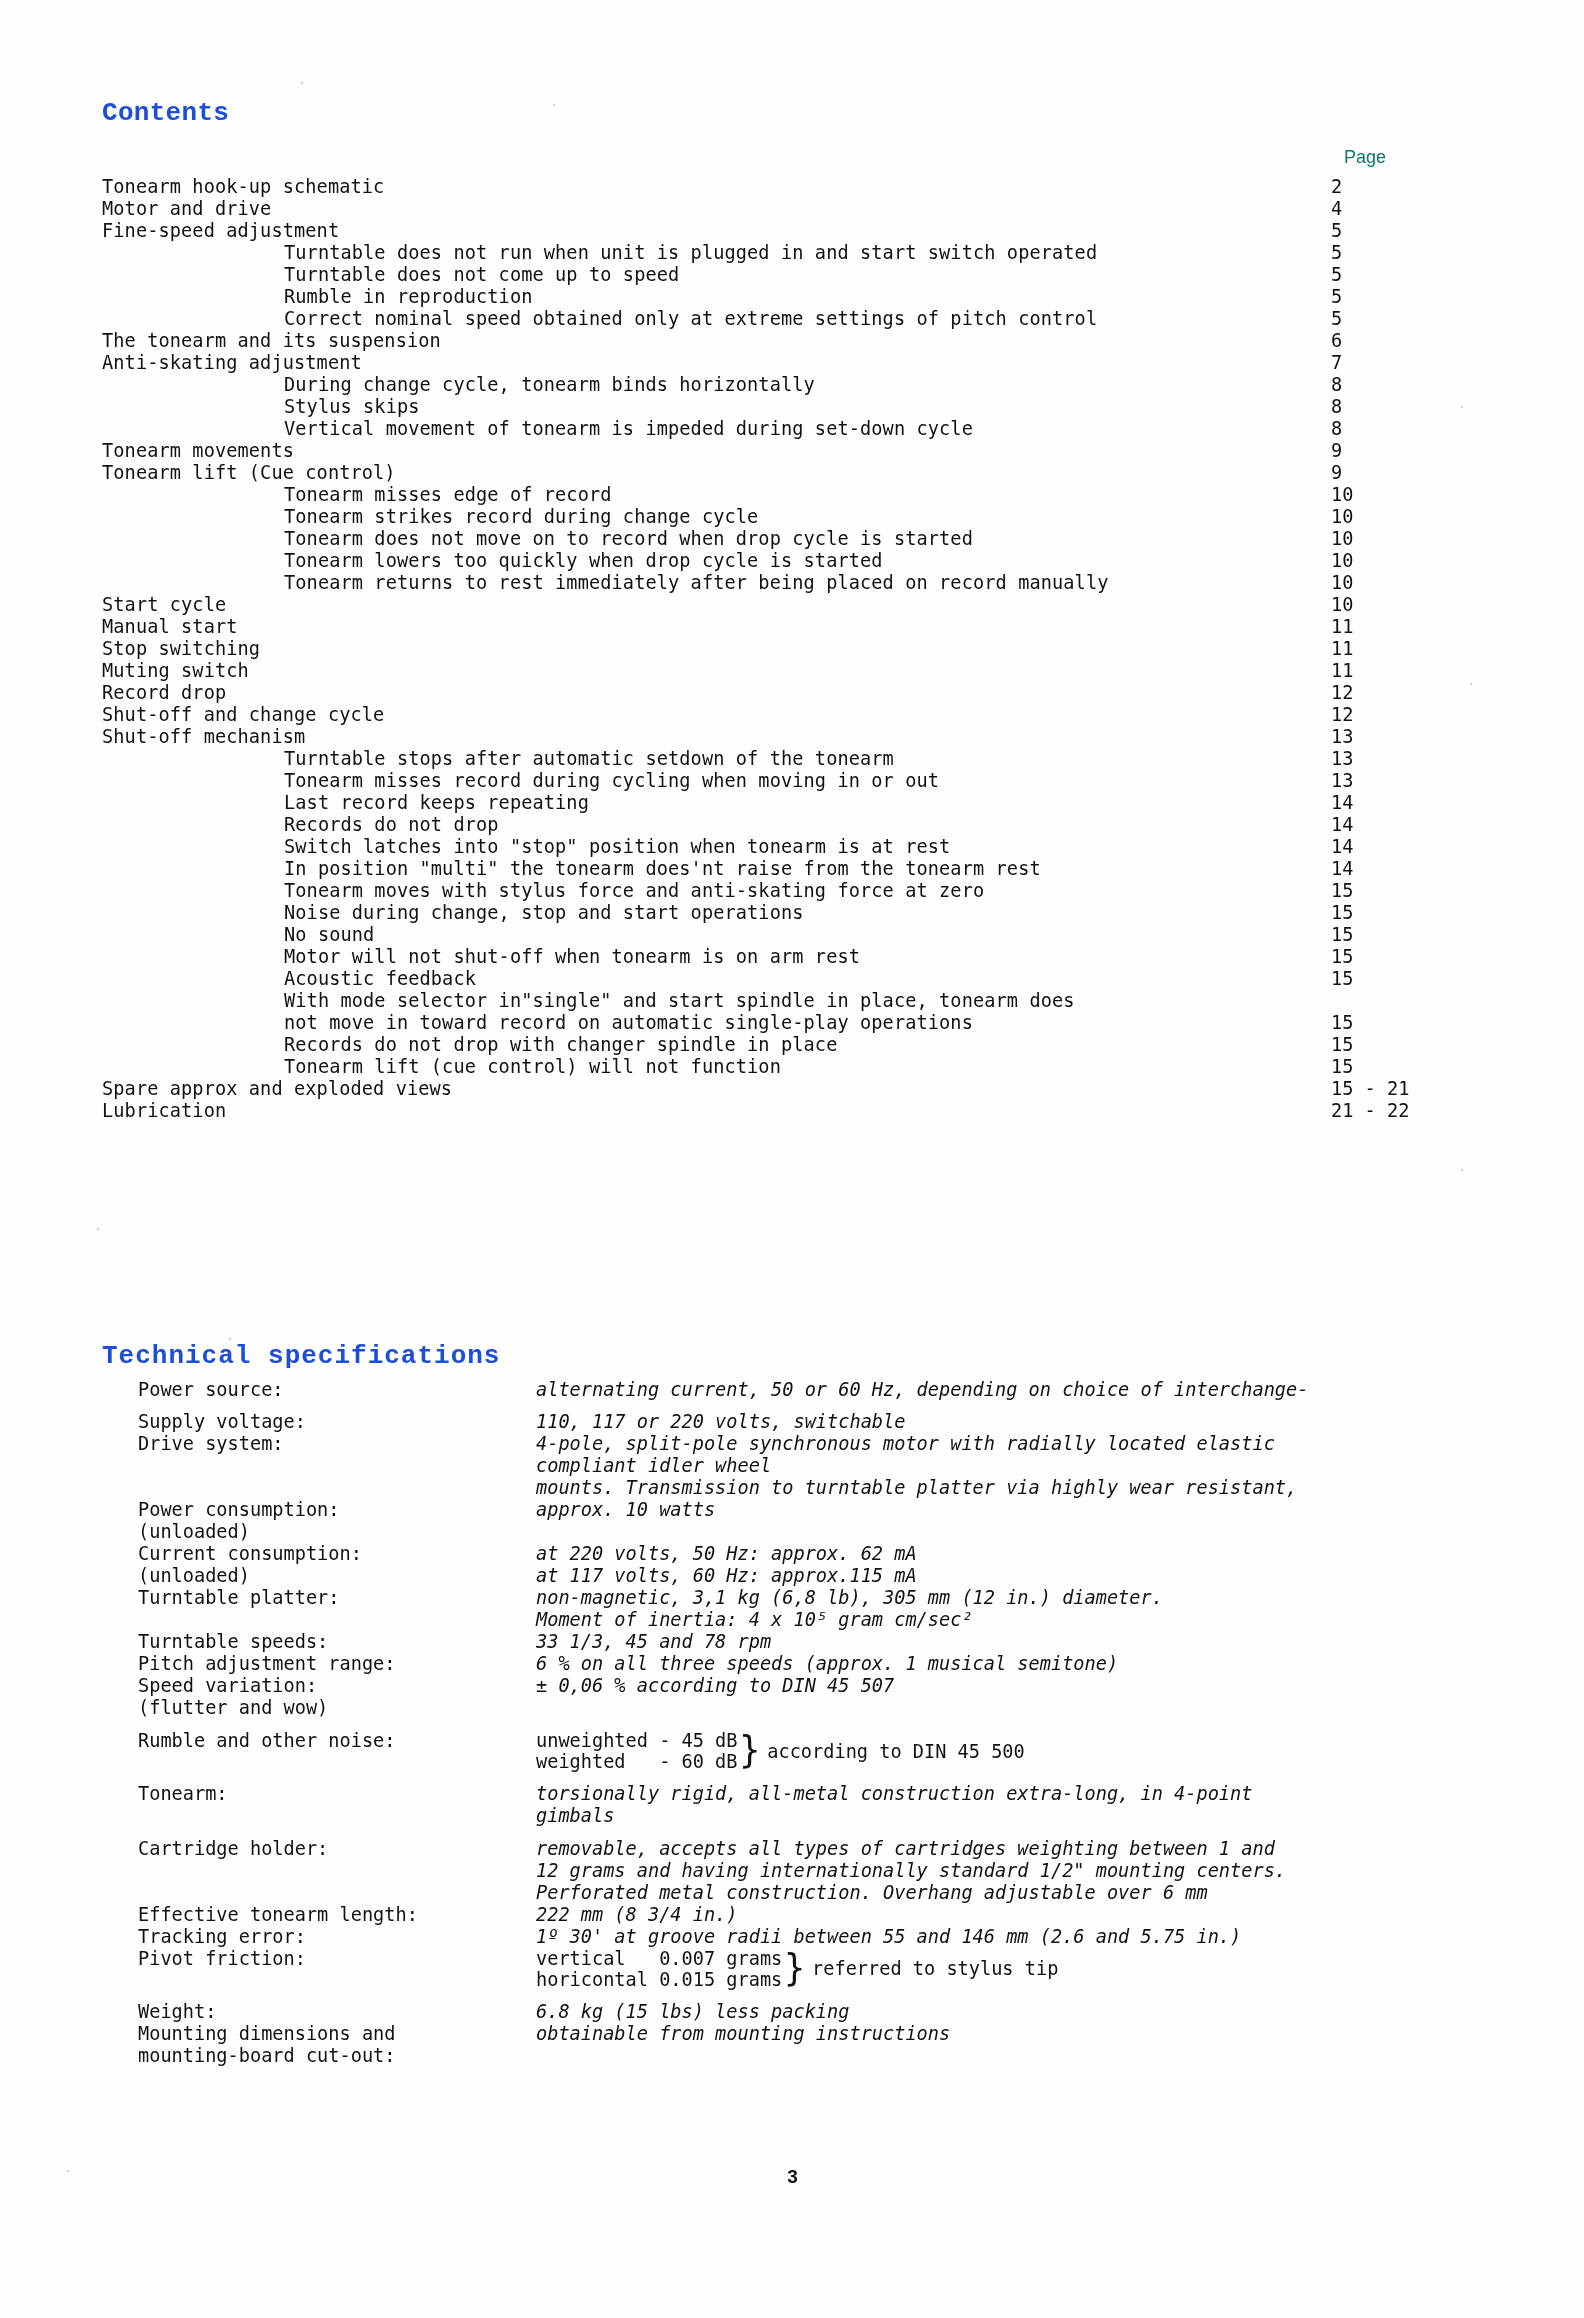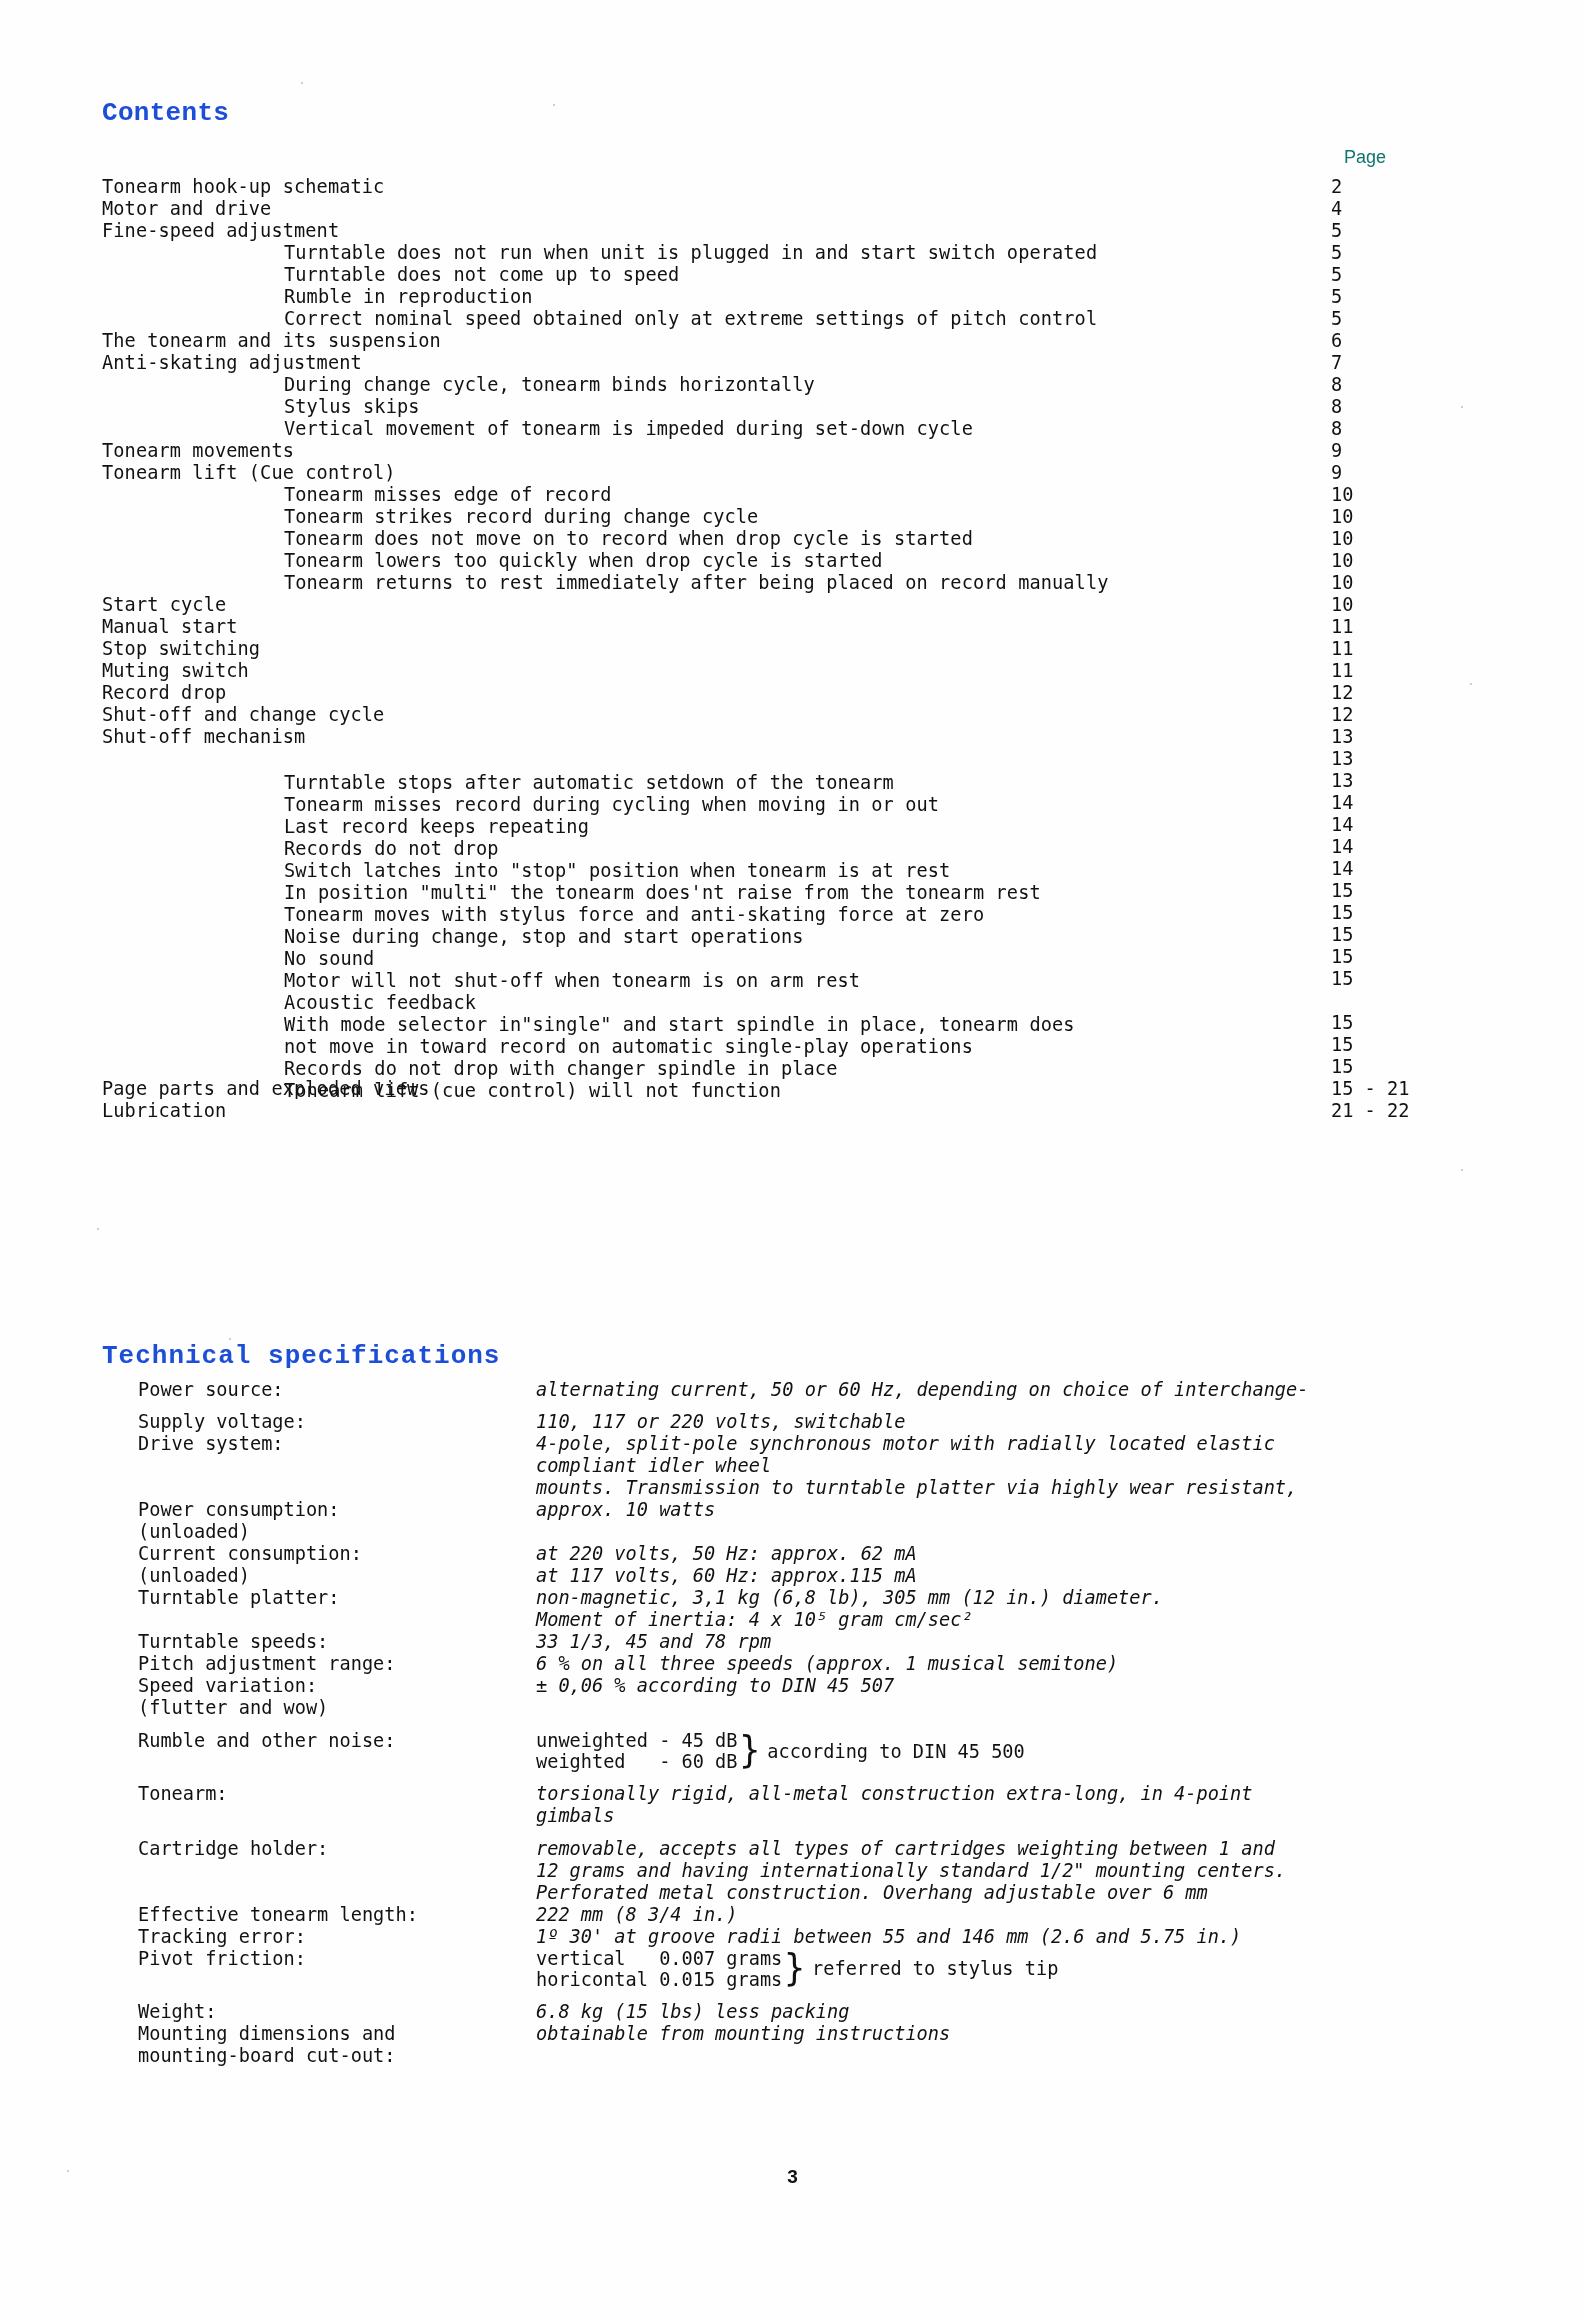--- a/index.html
+++ b/index.html
@@ -65,21 +65,21 @@
   .toc-row .label {
     position: absolute;
     top: 0;
     font-size: 18.6px;
     line-height: 21.6px;
     white-space: pre;
     letter-spacing: 0.1px;
   }
   .toc-row.lvl0 .label { left: 102px; }
   .toc-row.lvl1 .label { left: 284px; }
-  .toc-row.lvl2 .label { left: 284px; margin-top: 24px; }
+  .toc-row.lvl2 .label { left: 284px; }
   .toc-row .pgnum {
     position: absolute;
     top: 0;
     left: 1331px;
     width: 104px;
     text-align: left;
     font-size: 18.6px;
     line-height: 21.6px;
     white-space: pre;
   }
@@ -338,21 +338,21 @@
         </div>
         <div class="toc-row lvl2">
           <span class="label">Records do not drop with changer spindle in place</span>
           <span class="pgnum">15</span>
         </div>
         <div class="toc-row lvl2">
           <span class="label">Tonearm lift (cue control) will not function</span>
           <span class="pgnum">15</span>
         </div>
         <div class="toc-row lvl0">
-          <span class="label">Page parts and exploded views</span>
+          <span class="label">Spare approx and exploded views</span>
           <span class="pgnum">15 - 21</span>
         </div>
         <div class="toc-row lvl0">
           <span class="label">Lubrication</span>
           <span class="pgnum">21 - 22</span>
         </div>
       </div>
   </div>
 
   <div class="section-heading" id="specs-heading">Technical  specifications</div>

